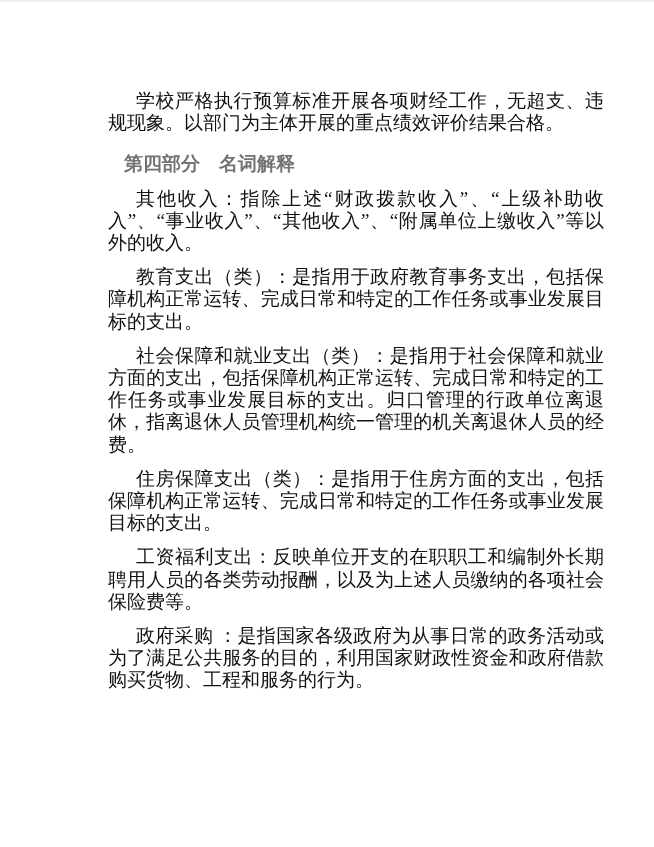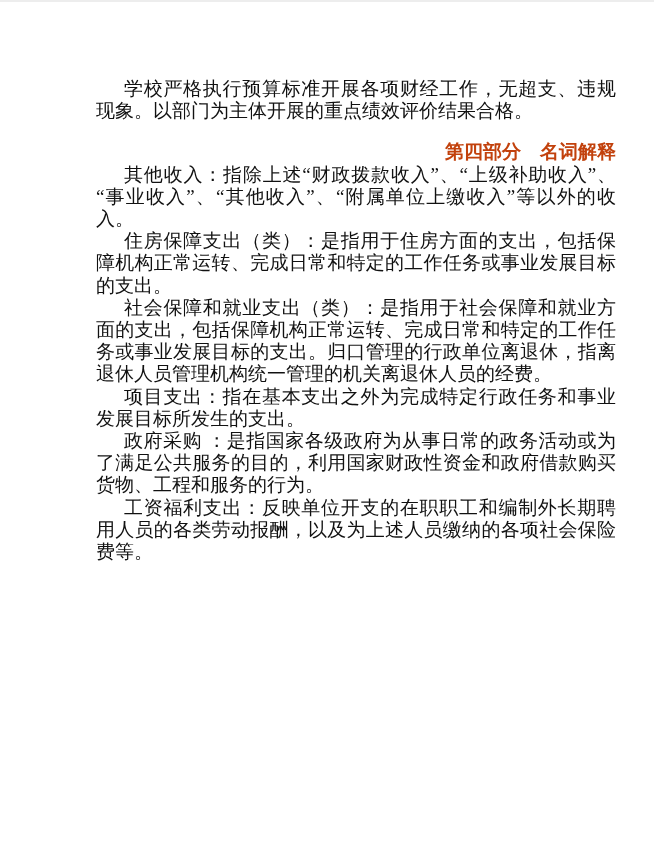--- a/index.html
+++ b/index.html
@@ -25,60 +25,59 @@
     height: 2px;
     background: #ededed;
   }
   .content {
     box-sizing: border-box;
     width: 100%;
     padding: 78px 38px 0 96px;
     color: #111111;
   }
   .para {
-    margin: 0;
+    margin: 12px;
     font-size: 19px;
     line-height: 22.2px;
     text-align: justify;
     text-justify: inter-ideograph;
     text-indent: 28px;
     letter-spacing: 0;
     word-break: break-all;
   }
   .heading {
     margin: 19px 0 0 0;
     font-size: 19px;
     line-height: 22.2px;
     font-weight: bold;
     text-indent: 28px;
     font-family: "Liberation Sans", "DejaVu Sans", sans-serif;
-    color: #c2410c;
-    text-align: right;
+    color: #737373;
   }
 </style>
 </head>
 <body>
 
 <div class="page" style="background: rgb(255, 255, 255);">
   <div class="top-edge" style="background: rgb(237, 237, 237);"></div>
   <main class="content" style="color: rgb(17, 17, 17);">
 
     <p class="para">学校严格执行预算标准开展各项财经工作，无超支、违规现象。以部门为主体开展的重点绩效评价结果合格。</p>
 
     <h2 class="heading">第四部分　名词解释</h2>
 
 
     <p class="para">其他收入：指除上述“财政拨款收入”、“上级补助收入”、“事业收入”、“其他收入”、“附属单位上缴收入”等以外的收入。</p>
 
+    <p class="para">教育支出（类）：是指用于政府教育事务支出，包括保障机构正常运转、完成日常和特定的工作任务或事业发展目标的支出。</p>
+
+    <p class="para">社会保障和就业支出（类）：是指用于社会保障和就业方面的支出，包括保障机构正常运转、完成日常和特定的工作任务或事业发展目标的支出。归口管理的行政单位离退休，指离退休人员管理机构统一管理的机关离退休人员的经费。</p>
 
     <p class="para">住房保障支出（类）：是指用于住房方面的支出，包括保障机构正常运转、完成日常和特定的工作任务或事业发展目标的支出。</p>
 
-    <p class="para">社会保障和就业支出（类）：是指用于社会保障和就业方面的支出，包括保障机构正常运转、完成日常和特定的工作任务或事业发展目标的支出。归口管理的行政单位离退休，指离退休人员管理机构统一管理的机关离退休人员的经费。</p>
 
 
-    <p class="para">项目支出：指在基本支出之外为完成特定行政任务和事业发展目标所发生的支出。</p>
+    <p class="para">工资福利支出：反映单位开支的在职职工和编制外长期聘用人员的各类劳动报酬，以及为上述人员缴纳的各项社会保险费等。</p>
 
     <p class="para">政府采购 ：是指国家各级政府为从事日常的政务活动或为了满足公共服务的目的，利用国家财政性资金和政府借款购买货物、工程和服务的行为。</p>
-
-    <p class="para">工资福利支出：反映单位开支的在职职工和编制外长期聘用人员的各类劳动报酬，以及为上述人员缴纳的各项社会保险费等。</p>
 
   </main>
 </div>
 
 </body></html>

